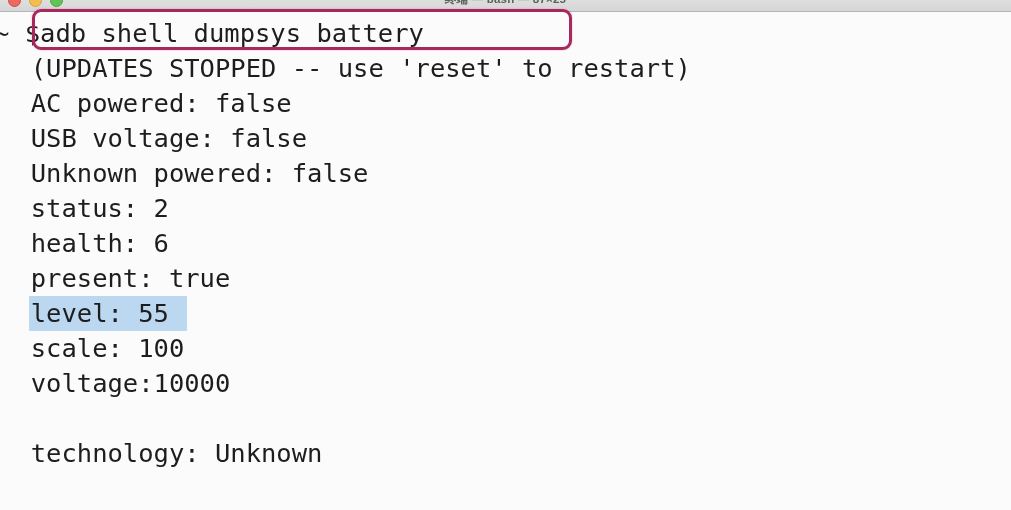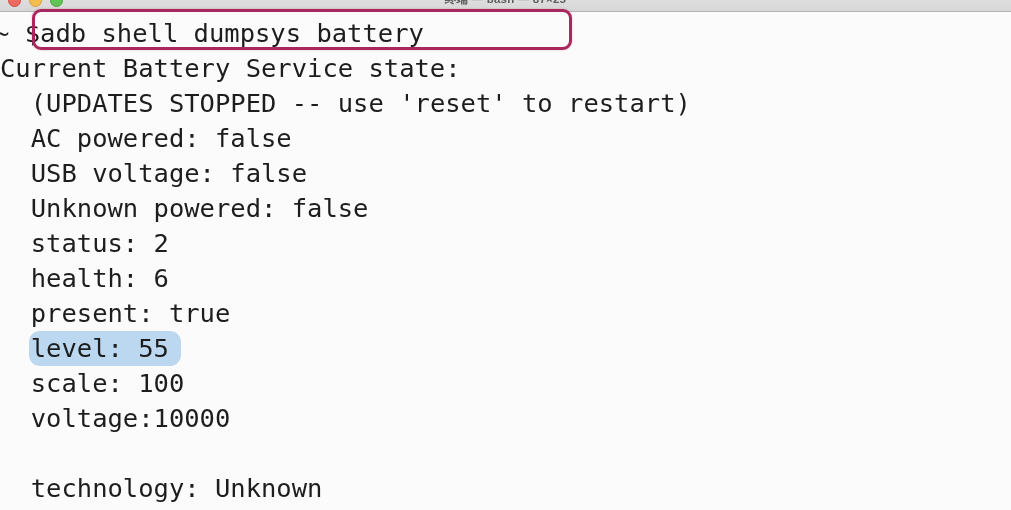--- a/index.html
+++ b/index.html
@@ -85,23 +85,23 @@
   .txt { display: inline; }
 
   
   .line.prompt {
     margin-left: -6px;
   }
 
   
   .sel {
     background: #bcd7f0;
-    padding: 2px 12px 3px 2px;
+    padding: 2px 18px 3px 2px;
     margin: 0 -2px;
-    border-radius: 11px;
+    border-radius: 1px;
   }
 
   
   .annot-box {
     position: absolute;
     left: 32px;
     top: 9px;
     width: 540px;
     height: 41px;
     border: 3px solid #a8275c;
@@ -124,21 +124,20 @@
       <span class="light max"></span>
     </div>
     <div class="win-title">终端 — bash — 87×25</div>
   </div>
 
   <div class="term">
 
     <div class="line prompt"><span class="txt">~ </span><span class="txt">$adb shell dumpsys battery</span></div>
 
     <div id="output-lines">
-        <div class="line"><span class="ind"></span><span class="txt">Current Battery Service state:</span></div>
         <div class="line"><span class="ind">  </span><span class="txt">(UPDATES STOPPED -- use 'reset' to restart)</span></div>
         <div class="line"><span class="ind">  </span><span class="txt">AC powered: false</span></div>
         <div class="line"><span class="ind">  </span><span class="txt">USB voltage: false</span></div>
         <div class="line"><span class="ind">  </span><span class="txt">Unknown powered: false</span></div>
         <div class="line"><span class="ind">  </span><span class="txt">status: 2</span></div>
         <div class="line"><span class="ind">  </span><span class="txt">health: 6</span></div>
         <div class="line"><span class="ind">  </span><span class="txt">present: true</span></div>
         <div class="line"><span class="ind">  </span><span class="txt sel">level: 55</span></div>
         <div class="line"><span class="ind">  </span><span class="txt">scale: 100</span></div>
         <div class="line"><span class="ind">  </span><span class="txt">voltage:10000</span></div>

